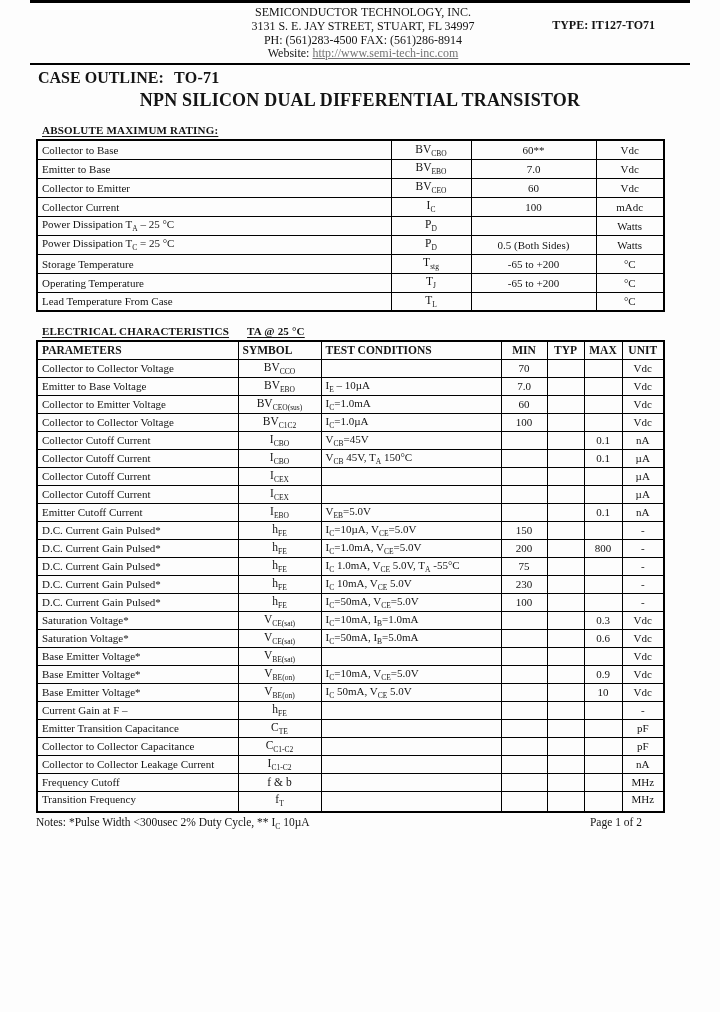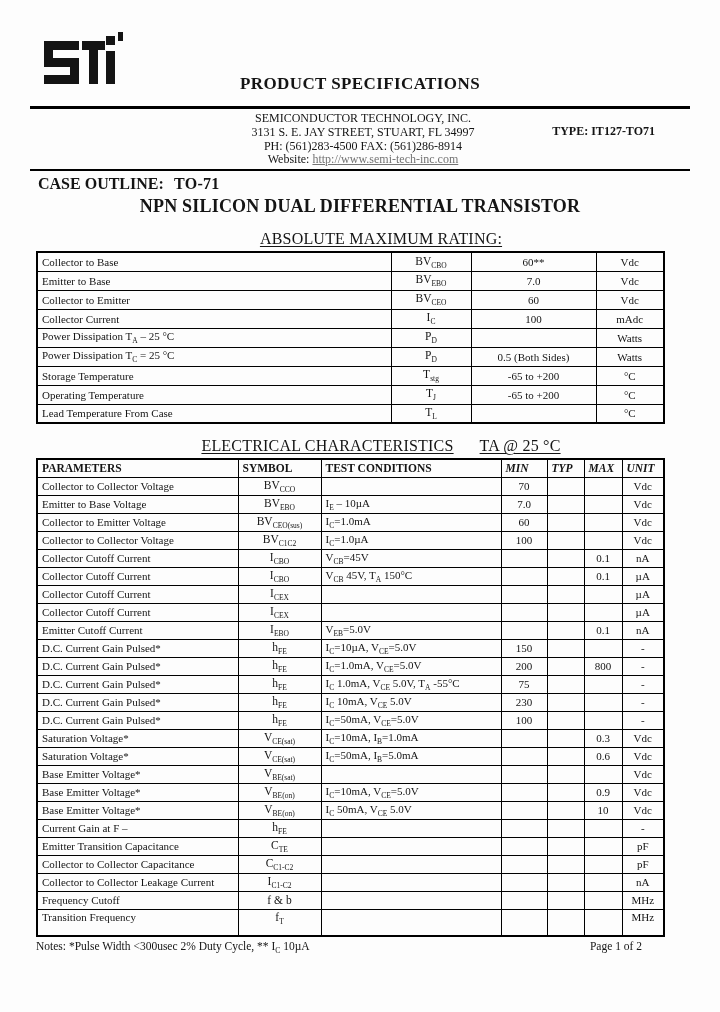--- a/index.html
+++ b/index.html
@@ -17,67 +17,48 @@
 
   .info{position:relative;margin:3px 30px 0 36px;font-size:12px;line-height:13.8px;text-align:center;}
   .type{position:absolute;right:35px;top:13px;font-weight:bold;}
   .link{color:#737373;text-decoration:underline;cursor:pointer;}
 
   .caseline{margin:4px 30px 0 38px;font-size:16px;}
   .caselabel{font-weight:bold;display:inline-block;width:132px;}
   .caseval{font-weight:bold;letter-spacing:.3px;}
   .subtitle{text-align:center;font-weight:bold;font-size:18px;margin-top:3px;letter-spacing:.2px;}
 
-  .secheading{margin:13px 0 3px 42px;font-size:16px;font-weight:normal;
-              text-decoration:underline;text-underline-offset:2px;letter-spacing:.2px;text-align:center;}
-  .secheading .ta{margin-left:26px;}
+  .secheading{margin:13px 0 3px 42px;font-size:11px;font-weight:bold;
+              text-decoration:underline;text-underline-offset:2px;letter-spacing:.2px;}
+  .secheading .ta{margin-left:18px;}
 
   table{border-collapse:collapse;margin-left:36px;table-layout:fixed;border:2px solid #000;}
   td,th{border:1px solid #000;font-size:11px;padding:0 4px;overflow:hidden;white-space:nowrap;}
   sub{font-size:7.5px;line-height:1;}
 
   .amr{width:627px;}
   .amr td{height:19px;}
   .amr .c-symbol,.amr .c-value,.amr .c-unit{text-align:center;}
   .amr .c-symbol{font-size:11.5px;}
 
   .ec{width:627px;}
   .ec th{height:18px;font-weight:bold;text-align:left;font-size:11.5px;}
-  .ec th:nth-child(n+4){font-style:italic;}
+  .ec th:nth-child(n+4){text-align:center;}
   .ec td{height:18px;}
   .ec .c-symbol{text-align:center;font-size:11.5px;}
   .ec .c-min,.ec .c-typ,.ec .c-max,.ec .c-unit{text-align:center;}
-  .ec tr:last-child td{height:27px;vertical-align:top;padding-top:1px;}
+  .ec tr:last-child td{height:21px;vertical-align:top;padding-top:1px;}
 
   .footline{display:flex;justify-content:space-between;margin:3px 78px 0 36px;font-size:11.5px;}
 </style>
 </head>
 <body>
 
 <div class="page">
 
-  <div class="hdr">
-    <span class="logo">
-      <svg width="80" height="60" viewBox="0 0 80 60" aria-hidden="true">
-        <g fill="#141414">
-          <rect x="0" y="9" width="35" height="9"></rect>
-          <rect x="0" y="9" width="9" height="23"></rect>
-          <rect x="0" y="26" width="35" height="9"></rect>
-          <rect x="26" y="26" width="9" height="26"></rect>
-          <rect x="0" y="43" width="35" height="9"></rect>
-          <rect x="38" y="9" width="23" height="9"></rect>
-          <rect x="45" y="9" width="9" height="43"></rect>
-          <rect x="62" y="19" width="9" height="33"></rect>
-          <rect x="62" y="4" width="9" height="9"></rect>
-          <rect x="74" y="0" width="5" height="9"></rect>
-        </g>
-      </svg>
-    </span>
-    <div class="title">PRODUCT SPECIFICATIONS</div>
-  </div>
 
   <hr class="rule">
 
   <div class="info">
     <div>SEMICONDUCTOR TECHNOLOGY, INC.</div>
     <div>3131 S. E. JAY STREET, STUART, FL 34997</div>
     <div>PH: (561)283-4500  FAX: (561)286-8914</div>
     <div><span>Website:  </span><a class="link">http://www.semi-tech-inc.com</a></div>
     <span class="type">TYPE:  IT127-TO71</span>
   </div>

